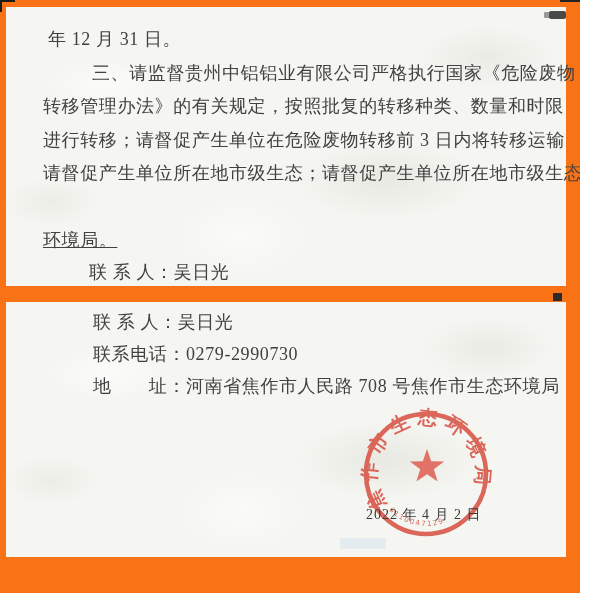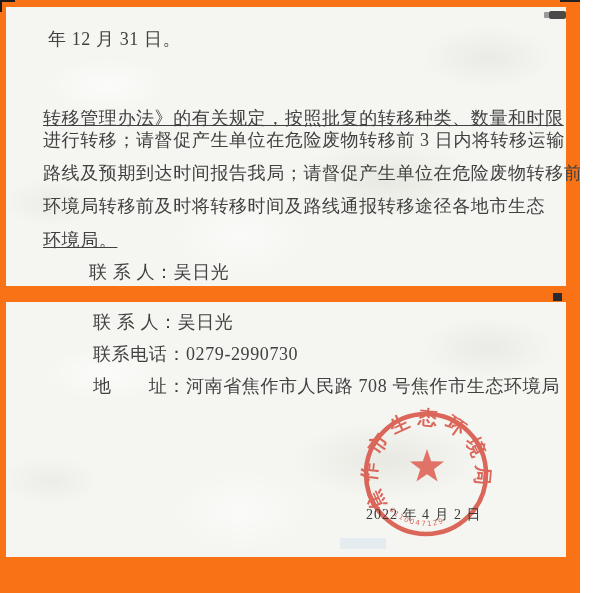--- a/index.html
+++ b/index.html
@@ -37,24 +37,24 @@
   <div class="scan scan-top"></div>
   <div class="scan scan-bottom"></div>
 
   <div class="corner-mark"></div>
   <div class="topline"></div>
   <div class="blob"></div>
   <div class="sqr"></div>
   <div class="tint"></div>
 
   <div class="ln" style="left:48px;top:27px;">年 12 月 31 日。</div>
-  <div class="ln" style="left:43px;top:106px;text-decoration:underline;">转移管理办法》的有关规定，按照批复的转移种类、数量和时限</div>
+  <div class="ln" style="left:92px;top:61px;">三、请监督贵州中铝铝业有限公司严格执行国家《危险废物</div>
+  <div class="ln" style="left:43px;top:94px;">转移管理办法》的有关规定，按照批复的转移种类、数量和时限</div>
   <div class="ln" style="left:43px;top:128px;">进行转移；请督促产生单位在危险废物转移前 3 日内将转移运输</div>
-  <div class="ln" style="left:43px;top:161px;">路线及预期到达时间报告我局；请督促产生单位在危险废物转移前</div>
-  <div class="ln" style="left:43px;top:194px;">环境局转移前及时将转移时间及路线通报转移途径各地市生态</div>
+  <div class="ln" style="left:43px;top:161px;">请督促产生单位所在地市级生态；请督促产生单位所在地市级生态</div>
   <div class="ln" style="left:43px;top:228px;text-decoration:underline;">环境局。</div>
   <div class="ln" style="left:89px;top:260px;">联 系 人：吴日光</div>
 
   <div class="ln" style="left:93px;top:310px;">联 系 人：吴日光</div>
   <div class="ln" style="left:93px;top:342px;">联系电话：0279-2990730</div>
   <div class="ln" style="left:93px;top:374px;">地　　址：河南省焦作市人民路 708 号焦作市生态环境局</div>
 
   <svg class="seal" viewBox="0 0 140 140">
     <defs>
       <path id="sealArc" d="M 31.7 102.1 A 50 50 0 1 1 108.3 102.1" fill="none"></path>

